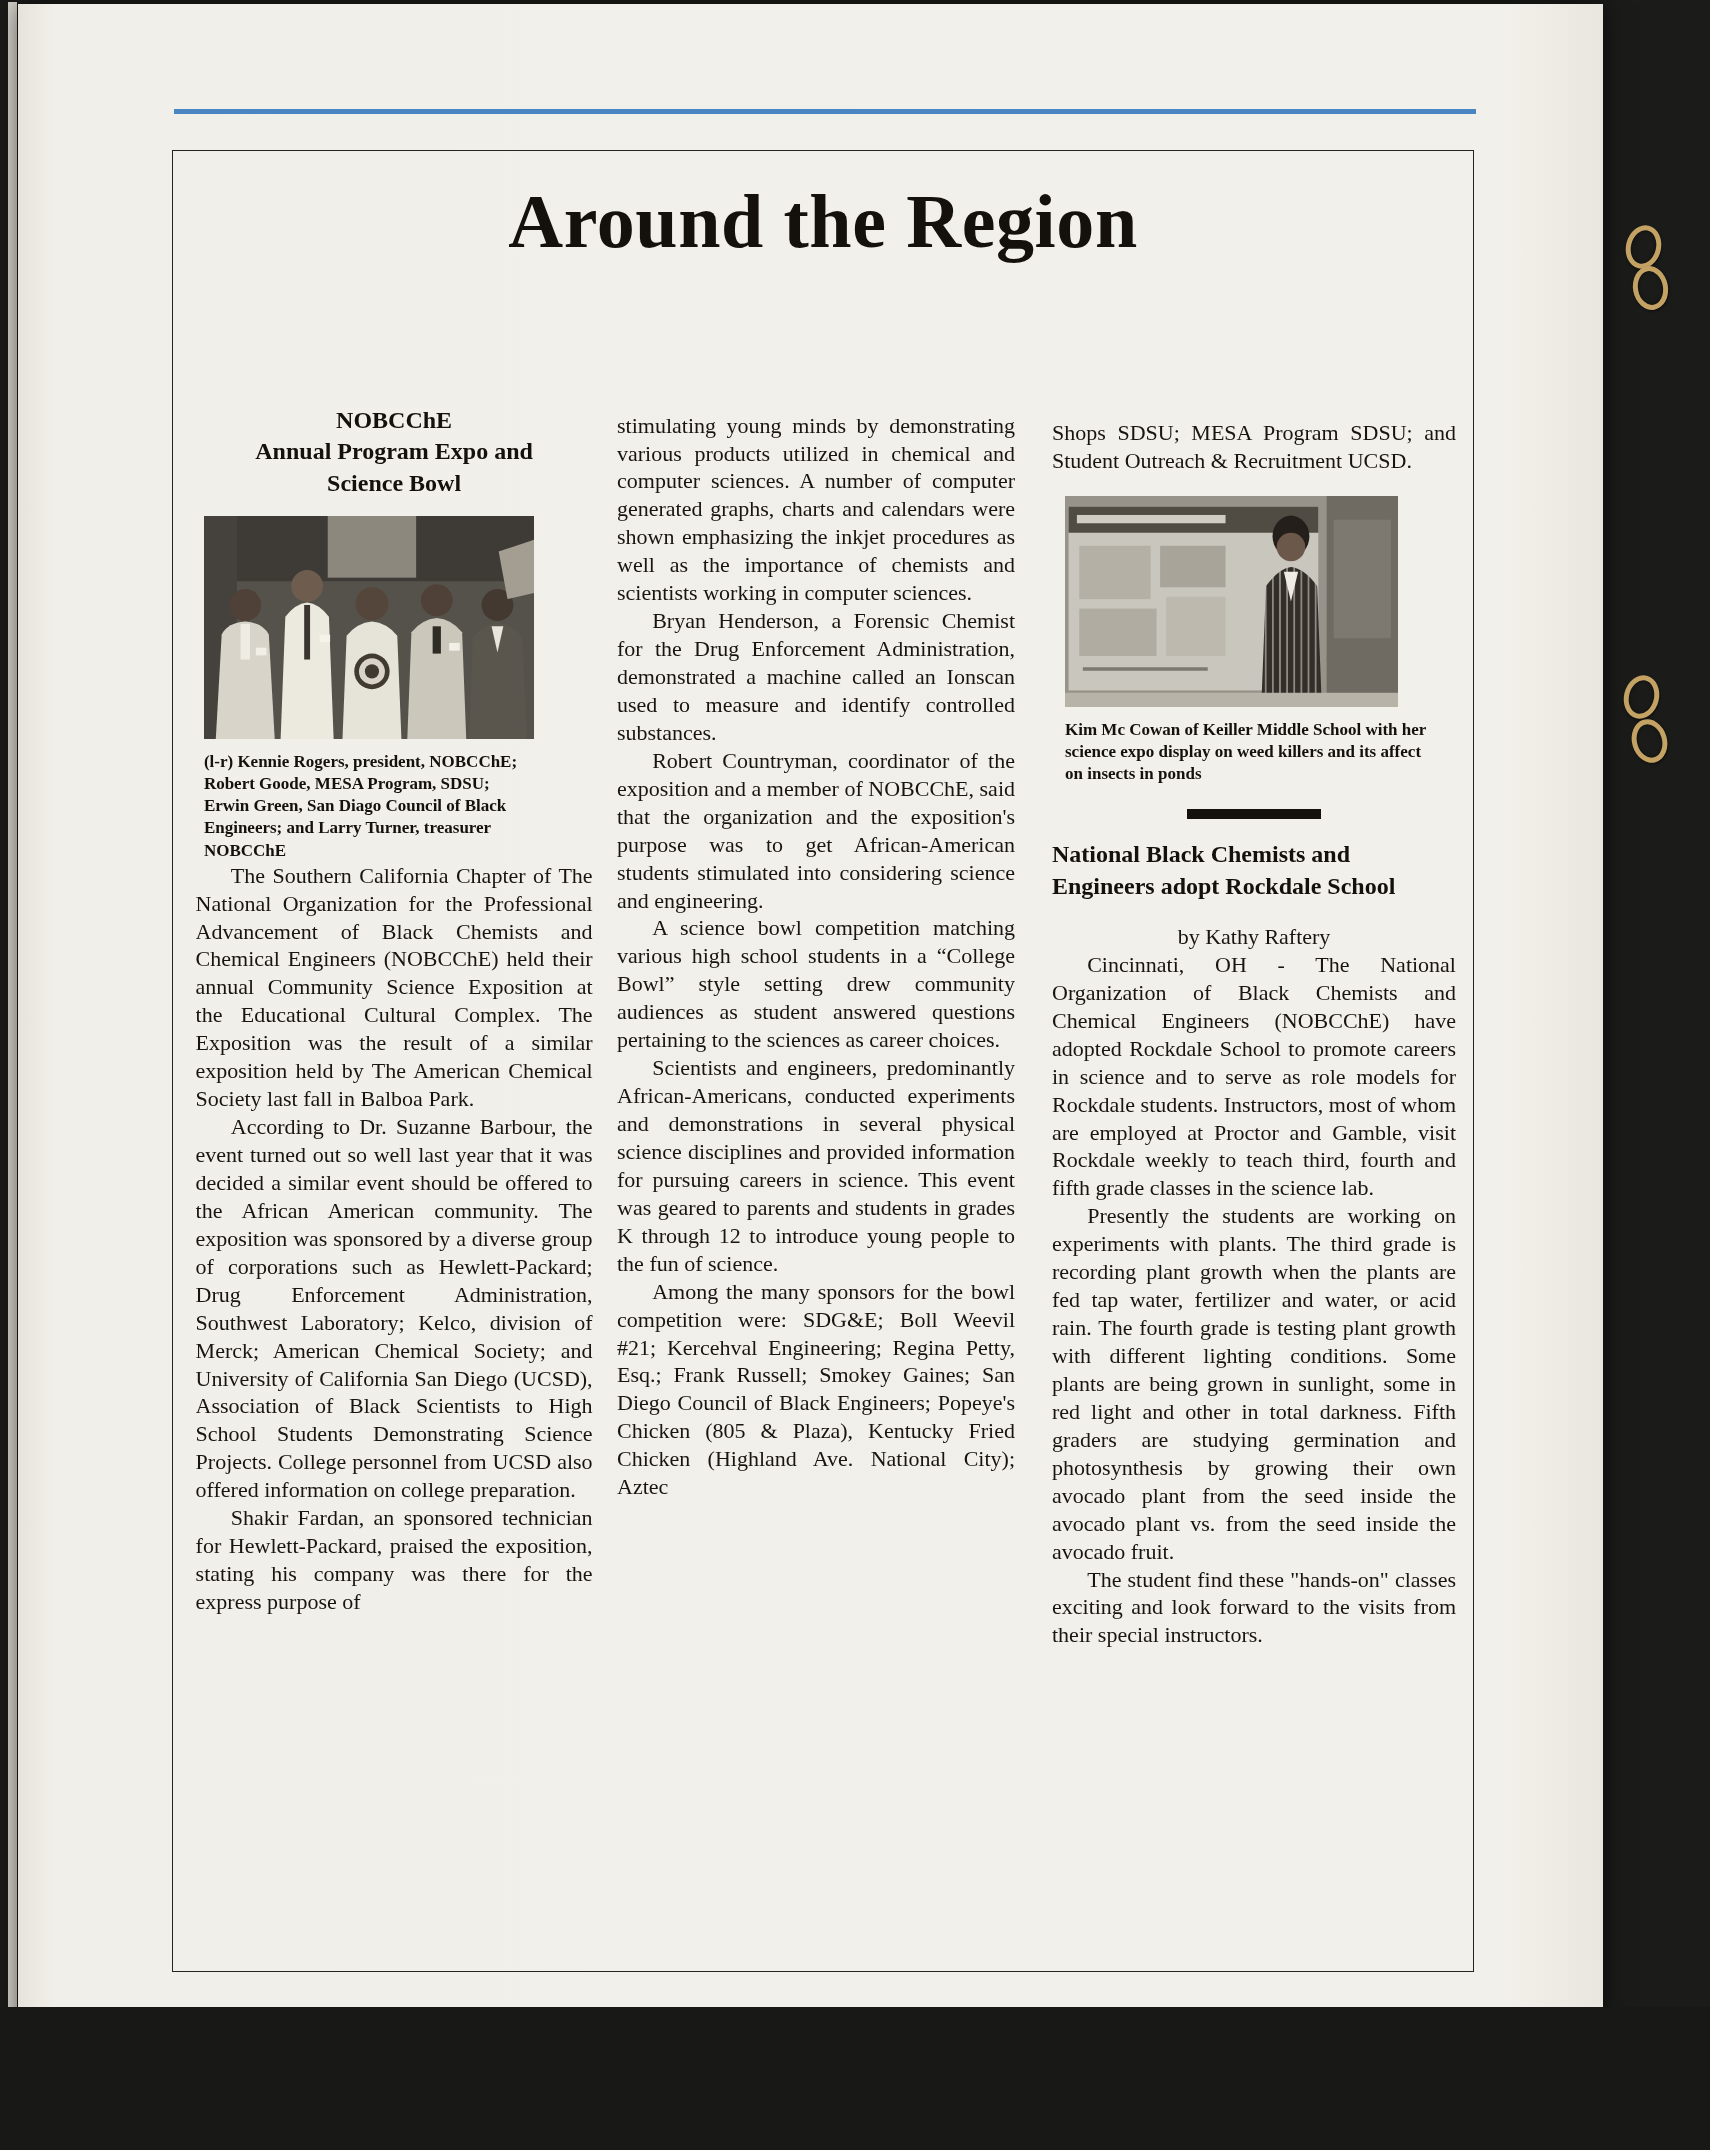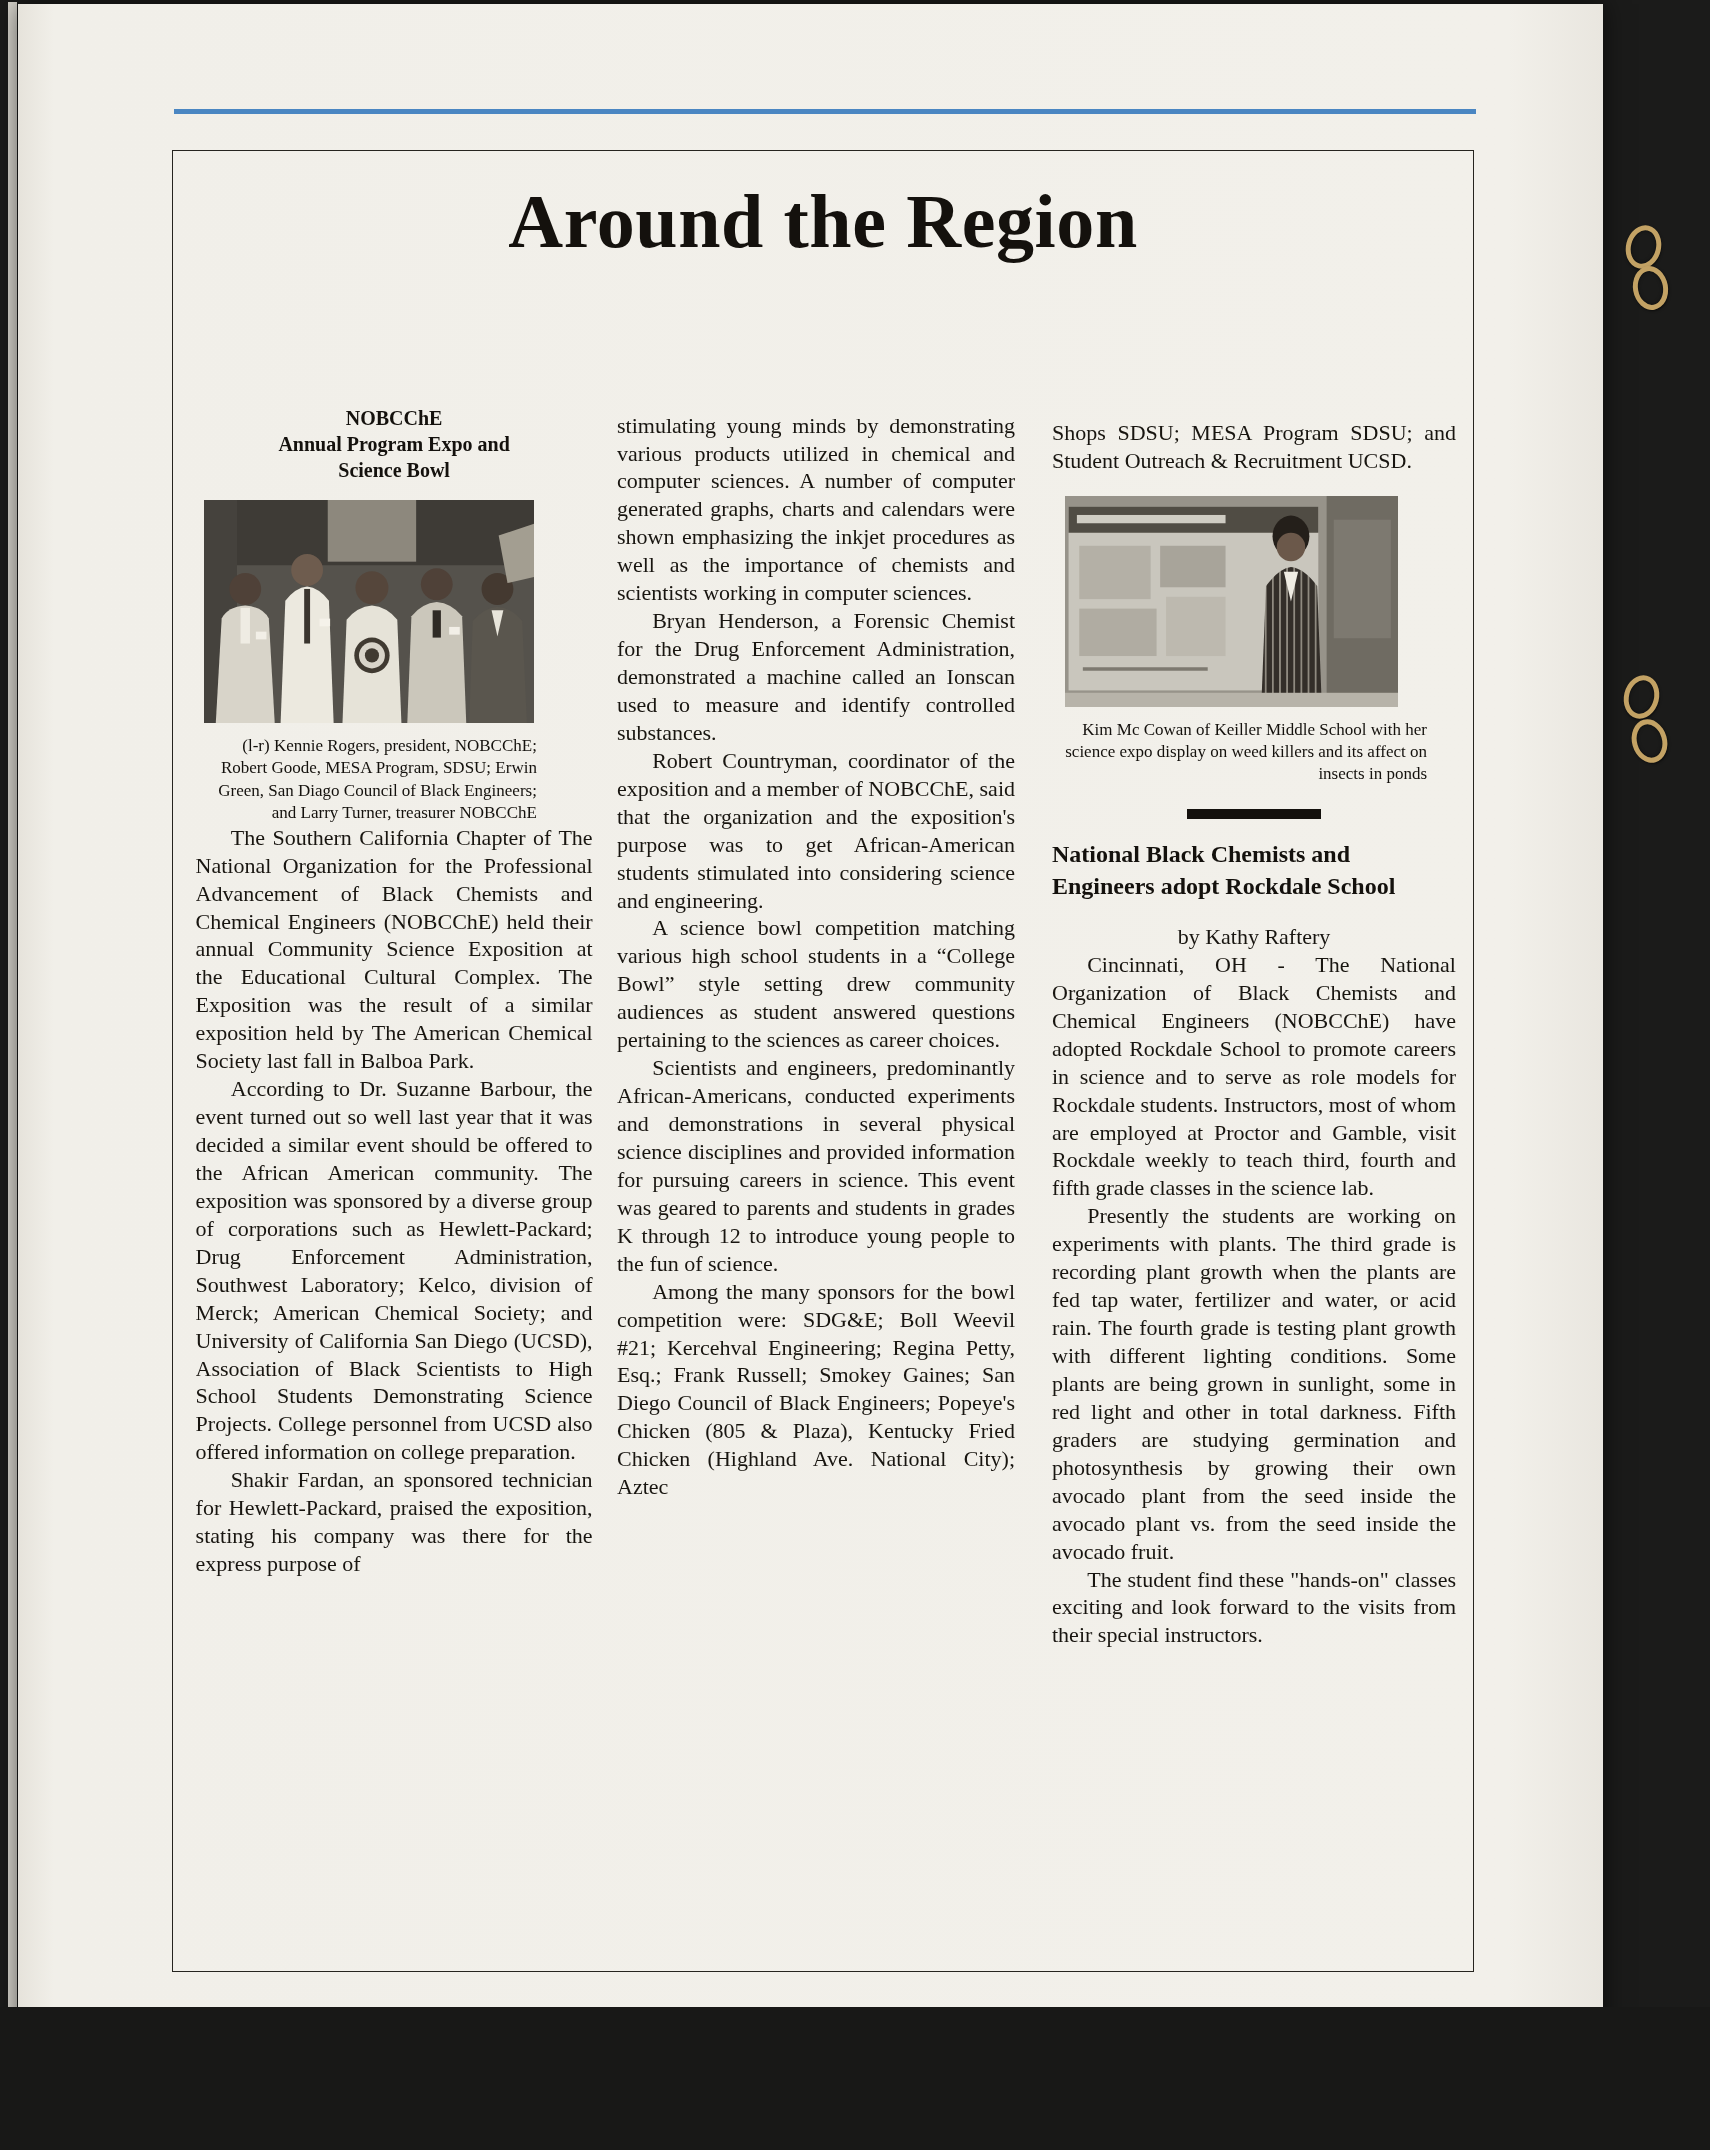--- a/index.html
+++ b/index.html
@@ -58,38 +58,38 @@
     position: absolute;
     overflow: hidden;
     color: #181510;
   }
   .col1 { left: 22.6px;  top: 254px; width: 397px; height: 1549px; }
   .col2 { left: 444px; top: 261px; width: 398px; height: 1542px; }
   .col3 { left: 879px; top: 268px; width: 404px; height: 1542px; }
   .art1-head {
     margin: 0 0 16.6px 0;
     text-align: center;
-    font-size: 20px;
+    font-size: 24px;
     line-height: 1.32;
     font-weight: 700;
     color: #14110d;
   }
   .photo {
     display: block;
     background: #54514b;
   }
   .photo1 { width: 330px; height: 223px; margin: 12px 0 12px 8.3px; }
   .photo2 { width: 333px; height: 211px; margin: 21.4px 0 12px 13px; }
   .caption {
     margin: 0 0 0 8.3px;
     width: 333px;
     font-size: 17px;
     line-height: 1.3;
-    font-weight: 400;
-    text-align: right;
+    font-weight: 700;
+    text-align: left;
     color: #14110d;
   }
   .col3 .caption { margin-left: 13px; width: 362px; }
   .body {
     margin: 0;
     font-size: 22px;
     line-height: 1.27;
     text-align: justify;
     color: #181510;
   }

